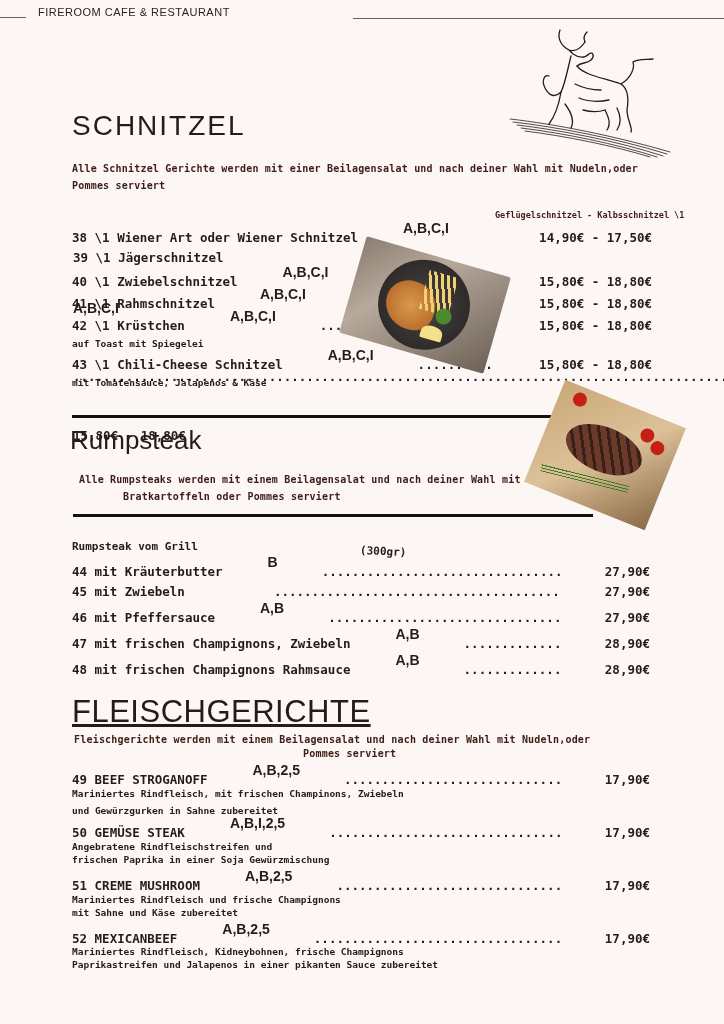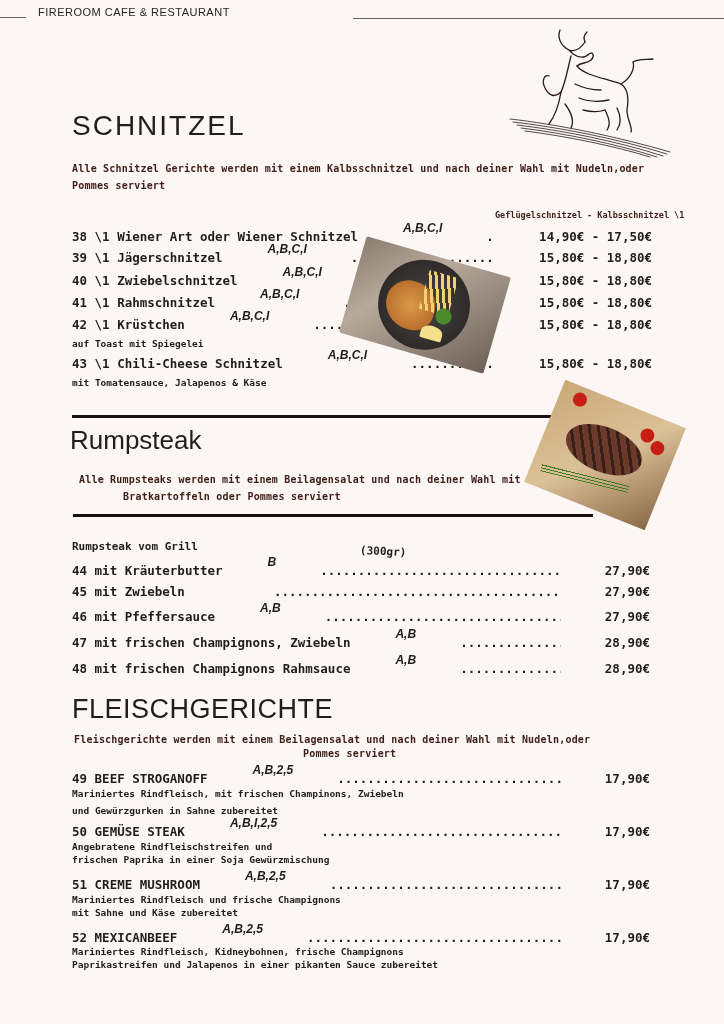--- a/index.html
+++ b/index.html
@@ -8,27 +8,27 @@
 
   .header-rule-left { position: absolute; left: 0; top: 17px; width: 26px; height: 1px; background: #6c6260; }
   .header-title { position: absolute; left: 38px; top: 6px; font-family: "Liberation Sans", sans-serif; font-size: 11px; letter-spacing: 0.5px; color: #2a2322; font-weight: 400; }
   .header-rule-right { position: absolute; left: 353px; top: 18px; width: 371px; height: 1px; background: #6c6260; }
 
   .bull-logo { position: absolute; left: 505px; top: 24px; width: 170px; height: 135px; }
 
   .section-title { position: absolute; font-family: "Liberation Sans", sans-serif; color: #231c1a; font-weight: 400; }
   .title-schnitzel { left: 72px; top: 110px; font-size: 28px; letter-spacing: 2px; }
   .title-rump { left: 70px; top: 425px; font-size: 26px; }
-  .title-fleisch { left: 72px; top: 694px; font-size: 27px; letter-spacing: 0.5px; }
+  .title-fleisch { left: 72px; top: 694px; font-size: 31px; letter-spacing: 0.5px; text-decoration: underline; }
 
   .note { position: absolute; font-family: "DejaVu Sans Mono", monospace; font-weight: bold; font-size: 10px; color: #3d1d18; line-height: 17px; letter-spacing: 0.2px; }
 
   .item { position: absolute; left: 72px; display: flex; align-items: baseline; font-family: "DejaVu Sans Mono", monospace; font-weight: bold; font-size: 12.5px; color: #231c1a; white-space: nowrap; gap: 44px; }
   .item .name { flex: none; }
-  .item .allergen { font-family: "Liberation Sans", sans-serif; font-size: 12px; position: relative; top: -9px; margin-left: 1px; font-weight: bold; flex: none; font-style: italic; }
+  .item .allergen { font-family: "Liberation Sans", sans-serif; font-size: 14px; position: relative; top: -9px; margin-left: 1px; font-weight: bold; flex: none; }
   .item .dots { flex: 1 1 auto; overflow: hidden; white-space: nowrap; letter-spacing: 0px; }
   .item .dots::before { content: "................................................................................................................................................................................"; }
   .item .price { flex: none; }
 
   .desc { position: absolute; left: 72px; font-family: "DejaVu Sans Mono", monospace; font-weight: bold; font-size: 9.5px; color: #231c1a; line-height: 13px; white-space: nowrap; }
 
   .col-header { position: absolute; left: 495px; top: 210px; font-family: "DejaVu Sans Mono", monospace; font-weight: bold; font-size: 8.5px; color: #3d1d18; }
 
   .rule-thick { position: absolute; height: 3px; background: #15110f; }
 
@@ -67,31 +67,31 @@
   <g stroke-width="0.8">
     <path d="M5 95 C50 100 110 112 165 128"></path>
     <path d="M8 98 C52 103 110 114 162 130"></path>
     <path d="M12 101 C55 106 112 117 158 132"></path>
     <path d="M16 104 C58 109 112 120 152 133"></path>
     <path d="M20 107 C60 112 110 122 145 133"></path>
   </g>
 </svg>
 
 <div class="section-title title-schnitzel">SCHNITZEL</div>
-<div class="note" style="left:72px; top:160px;">Alle Schnitzel Gerichte werden mit einem Kalbsschnitzel und nach deiner Wahl mit Nudeln,oder</div>
+<div class="note" style="left:72px; top:160px;">Alle Schnitzel Gerichte werden mit einer Beilagensalat und nach deiner Wahl mit Nudeln,oder</div>
 <div class="note" style="left:72px; top:177px;">Pommes  serviert</div>
 <div class="col-header">Geflügelschnitzel - Kalbsschnitzel \1</div>
 
 <div class="item" style="top:229px; width:580px;">
   <span class="name">38 \1 Wiener Art oder Wiener Schnitzel</span>
   <span class="allergen">A,B,C,I</span>
   <span class="dots"></span>
   <span class="price">14,90€  -  17,50€</span>
 </div>
-<div class="item" style="top:250px; width:580px;">
+<div class="item" style="top:250px; width:580px;flex-direction:column;">
   <span class="name">39 \1 Jägerschnitzel</span>
   <span class="allergen">A,B,C,I</span>
   <span class="dots"></span>
   <span class="price">15,80€  -  18,80€</span>
 </div>
 <div class="item" style="top:273px; width:580px;">
   <span class="name">40 \1 Zwiebelschnitzel</span>
   <span class="allergen">A,B,C,I</span>
   <span class="dots"></span>
   <span class="price">15,80€  -  18,80€</span>

